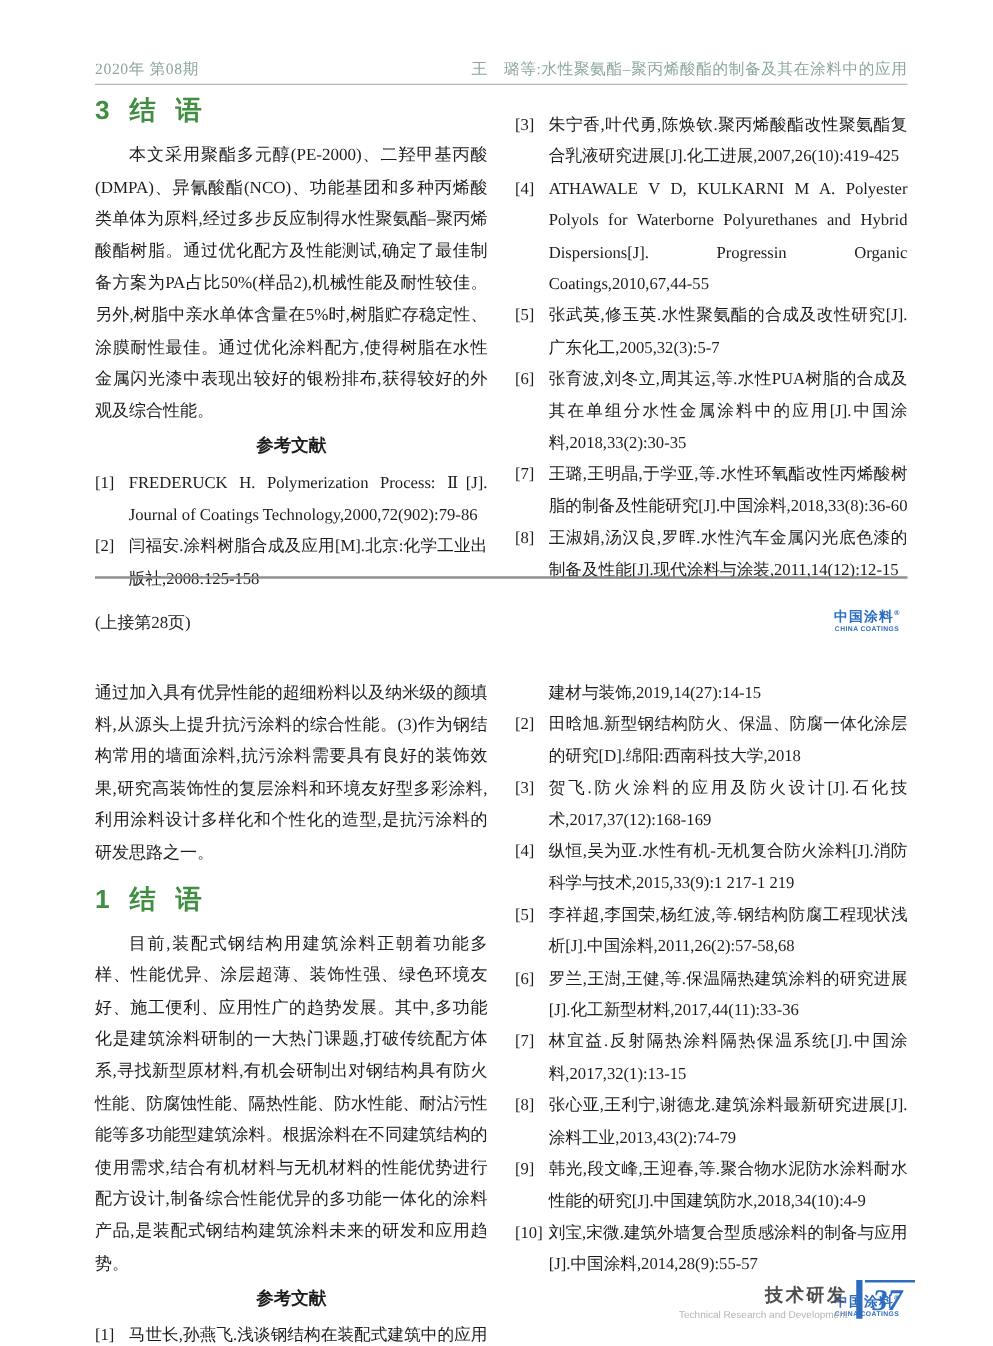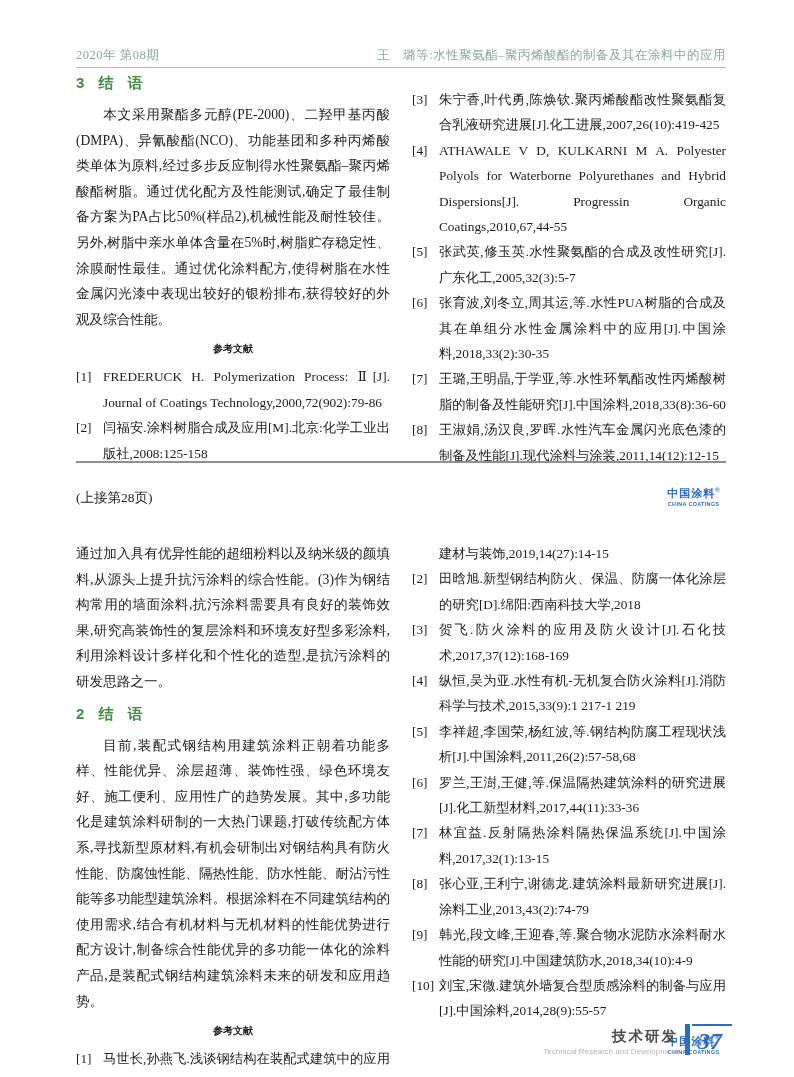--- a/index.html
+++ b/index.html
@@ -21,31 +21,31 @@
     letter-spacing: 0.5px;
   }
   
   .section { position: absolute; left: 76px; right: 68px; display: flex; gap: 22px; }
   .col { flex: 1; min-width: 0; }
   .section1 { top: 74px; }
   .section2 { top: 541px; }
   .col-pad { padding-top: 13px; }
 
   .heading {
-    color: #3f8e41; font-size: 15px; font-weight: bold;
+    color: #3f8e41; font-size: 21px; font-weight: bold;
     letter-spacing: 5px; margin-bottom: 9px;
     font-family: "Liberation Sans", "DejaVu Sans", sans-serif;
   }
   .para {
     font-size: 13.6px; line-height: 25.6px; text-align: justify;
     text-justify: inter-ideograph;
   }
   .indent { text-indent: 2em; }
   .ref-title {
-    text-align: center; font-weight: bold; font-size: 10px;
+    text-align: center; font-weight: bold; font-size: 14px;
     line-height: 26px; margin-top: 4px; margin-bottom: 2px;
   }
   .ref-item { display: flex; font-size: 13.3px; line-height: 25.4px; }
   .ref-num { flex: 0 0 27px; }
   .ref-text { flex: 1; text-align: justify; }
 
   
   .divider { position: absolute; top: 461px; left: 76px; right: 68px; border-top: 2px solid #909090; }
   .note { position: absolute; top: 489px; left: 76px; font-size: 13.5px; color: #222; }
 
@@ -137,21 +137,21 @@
     </div>
   </div>
 </div>
 
 <div class="divider"></div>
 <div class="note">(上接第28页)</div>
 
 <div class="section section2">
   <div class="col">
     <div class="para">通过加入具有优异性能的超细粉料以及纳米级的颜填料,从源头上提升抗污涂料的综合性能。(3)作为钢结构常用的墙面涂料,抗污涂料需要具有良好的装饰效果,研究高装饰性的复层涂料和环境友好型多彩涂料,利用涂料设计多样化和个性化的造型,是抗污涂料的研发思路之一。</div>
-    <div class="heading" style="margin-top:10px;">2 结 语</div>
+    <div class="heading" style="margin-top:10px;">1 结 语</div>
     <div class="para indent">目前,装配式钢结构用建筑涂料正朝着功能多样、性能优异、涂层超薄、装饰性强、绿色环境友好、施工便利、应用性广的趋势发展。其中,多功能化是建筑涂料研制的一大热门课题,打破传统配方体系,寻找新型原材料,有机会研制出对钢结构具有防火性能、防腐蚀性能、隔热性能、防水性能、耐沾污性能等多功能型建筑涂料。根据涂料在不同建筑结构的使用需求,结合有机材料与无机材料的性能优势进行配方设计,制备综合性能优异的多功能一体化的涂料产品,是装配式钢结构建筑涂料未来的研发和应用趋势。</div>
     <div class="ref-title">参考文献</div>
     <div>
 
         <div class="ref-item">
           <span class="ref-num">[1]</span>
           <span class="ref-text">马世长,孙燕飞.浅谈钢结构在装配式建筑中的应用[J].</span>
         </div>
       </div>
   </div>

